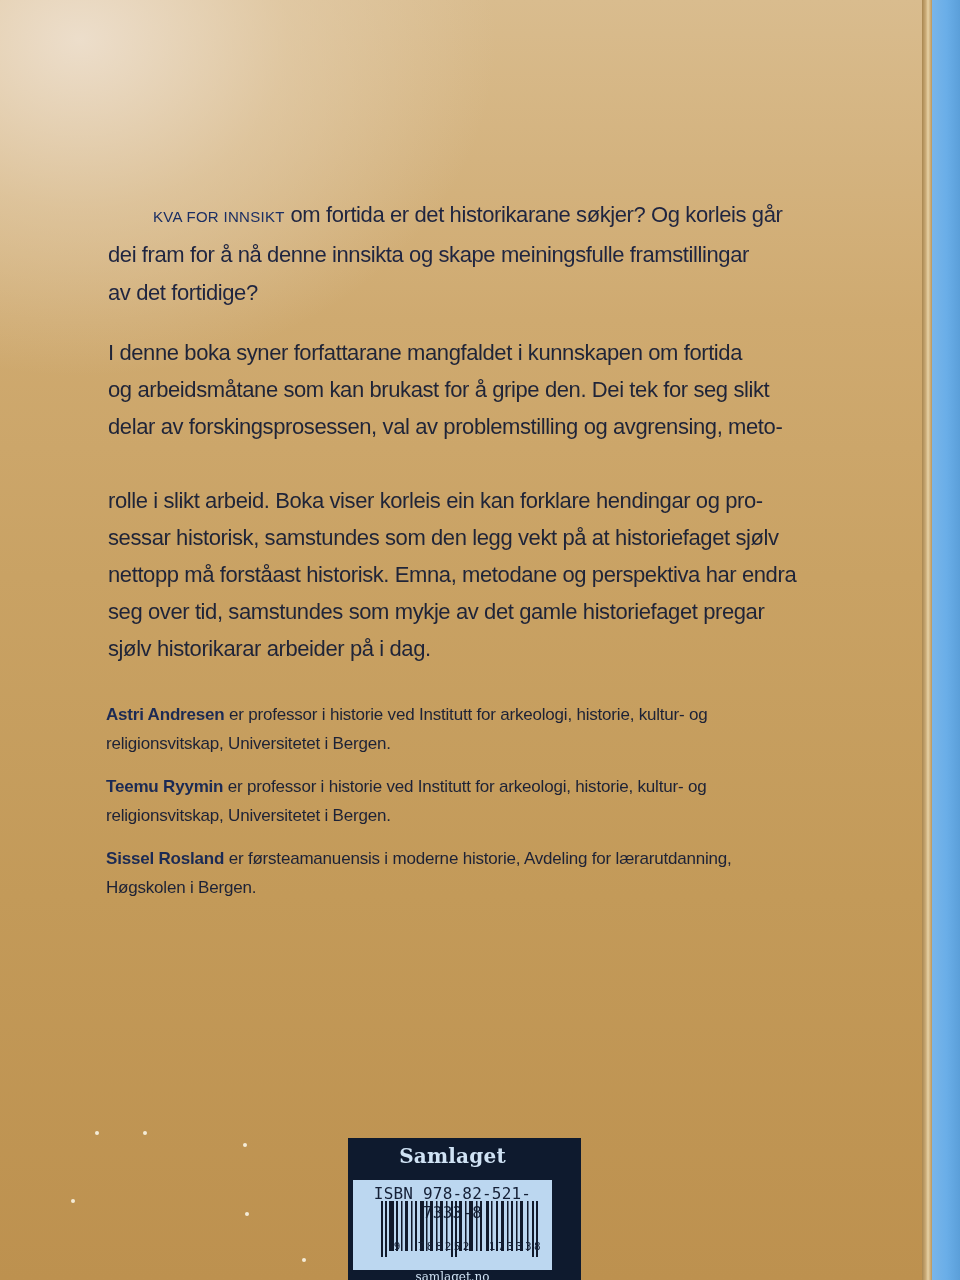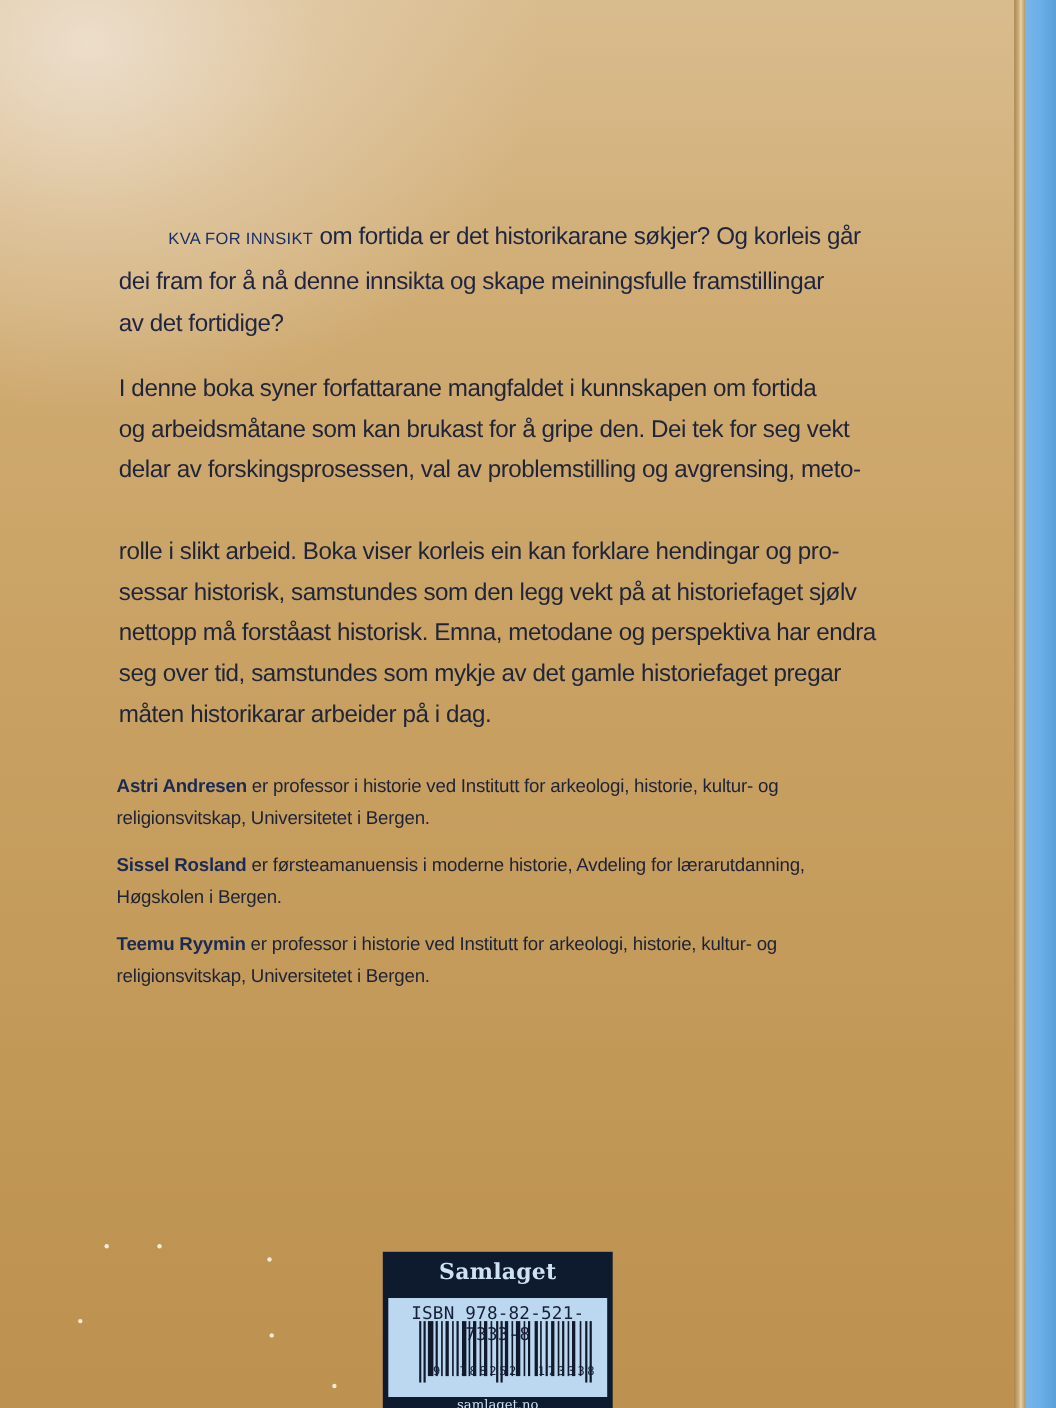--- a/index.html
+++ b/index.html
@@ -90,20 +90,21 @@
       font-weight: bold;
       color: #1b2a54;
     }
     .barcode-box {
       position: absolute;
       left: 348px;
       top: 1138px;
       width: 209px;
       height: 142px;
       background: #0e1a2e;
+      padding-left: 24px;
     }
     .publisher-name {
       position: absolute;
       left: 0;
       top: 6px;
       width: 209px;
       text-align: center;
       font-family: "DejaVu Serif", "Liberation Serif", serif;
       font-weight: bold;
       font-size: 20px;
@@ -181,39 +182,39 @@
   <div class="speck" style="left:95px;top:1131px;"></div>
 
   <div class="text-block intro">
     <span class="lead">KVA FOR INNSIKT</span><span> om fortida er det historikarane søkjer? Og korleis går</span><br>
     <span>dei fram for å nå denne innsikta og skape meiningsfulle framstillingar</span><br>
     <span>av det fortidige?</span>
   </div>
 
   <div class="text-block body-para">
     <span>I denne boka syner forfattarane mangfaldet i kunnskapen om fortida</span><br>
-    <span>og arbeidsmåtane som kan brukast for å gripe den. Dei tek for seg vekt</span><br>
+    <span>og arbeidsmåtane som kan brukast for å gripe den. Dei tek for seg slikt</span><br>
     <span>delar av forskingsprosessen, val av problemstilling og avgrensing, meto-</span><br>
     <br>
     <span>rolle i slikt arbeid. Boka viser korleis ein kan forklare hendingar og pro-</span><br>
     <span>sessar historisk, samstundes som den legg vekt på at historiefaget sjølv</span><br>
     <span>nettopp må forståast historisk. Emna, metodane og perspektiva har endra</span><br>
     <span>seg over tid, samstundes som mykje av det gamle historiefaget pregar</span><br>
-    <span>måten historikarar arbeider på i dag.</span>
+    <span>sjølv historikarar arbeider på i dag.</span>
   </div>
 
   <div class="authors">
     <p class="author">
       <span class="name">Astri Andresen</span><span> er professor i historie ved Institutt for arkeologi, historie, kultur- og religionsvitskap, Universitetet i Bergen.</span>
     </p>
     <p class="author">
-      <span class="name">Sissel Rosland</span><span> er førsteamanuensis i moderne historie, Avdeling for lærarutdanning, Høgskolen i Bergen.</span>
+      <span class="name">Teemu Ryymin</span><span> er professor i historie ved Institutt for arkeologi, historie, kultur- og religionsvitskap, Universitetet i Bergen.</span>
     </p>
     <p class="author">
-      <span class="name">Teemu Ryymin</span><span> er professor i historie ved Institutt for arkeologi, historie, kultur- og religionsvitskap, Universitetet i Bergen.</span>
+      <span class="name">Sissel Rosland</span><span> er førsteamanuensis i moderne historie, Avdeling for lærarutdanning, Høgskolen i Bergen.</span>
     </p>
   </div>
 
   <div class="barcode-box">
     <div class="publisher-name">Samlaget</div>
     <div class="barcode-panel">
       <div class="isbn-text">ISBN 978-82-521-7333-8</div>
       <svg class="bars" viewBox="0 0 158 56" preserveAspectRatio="none">
         <g fill="#111a2c">
           <rect x="0" y="0" width="2" height="56"></rect>

